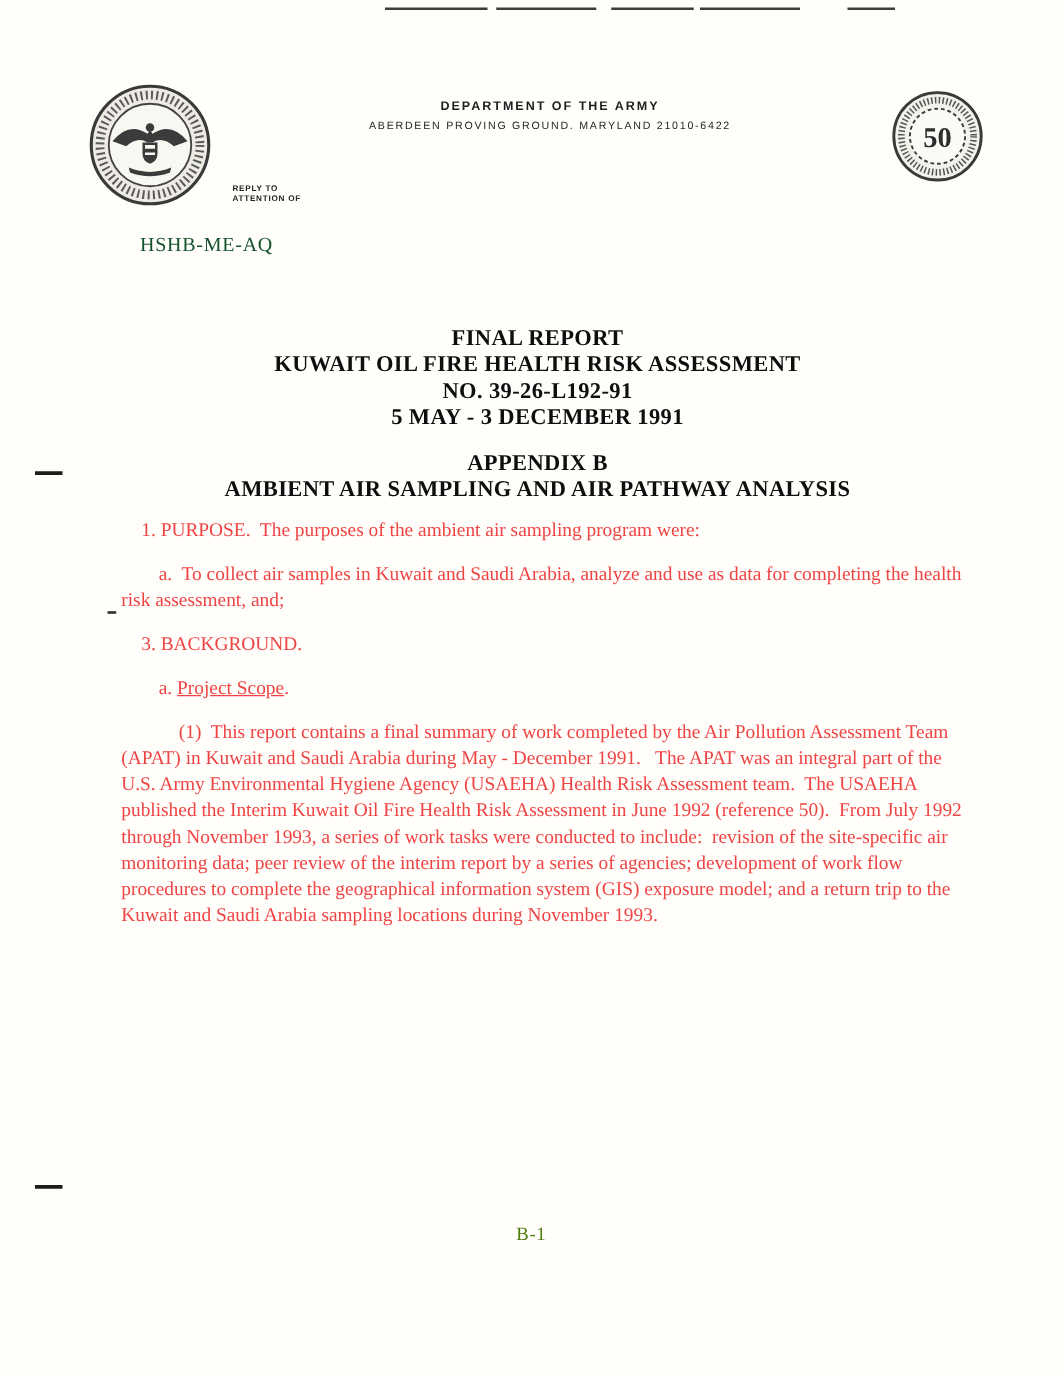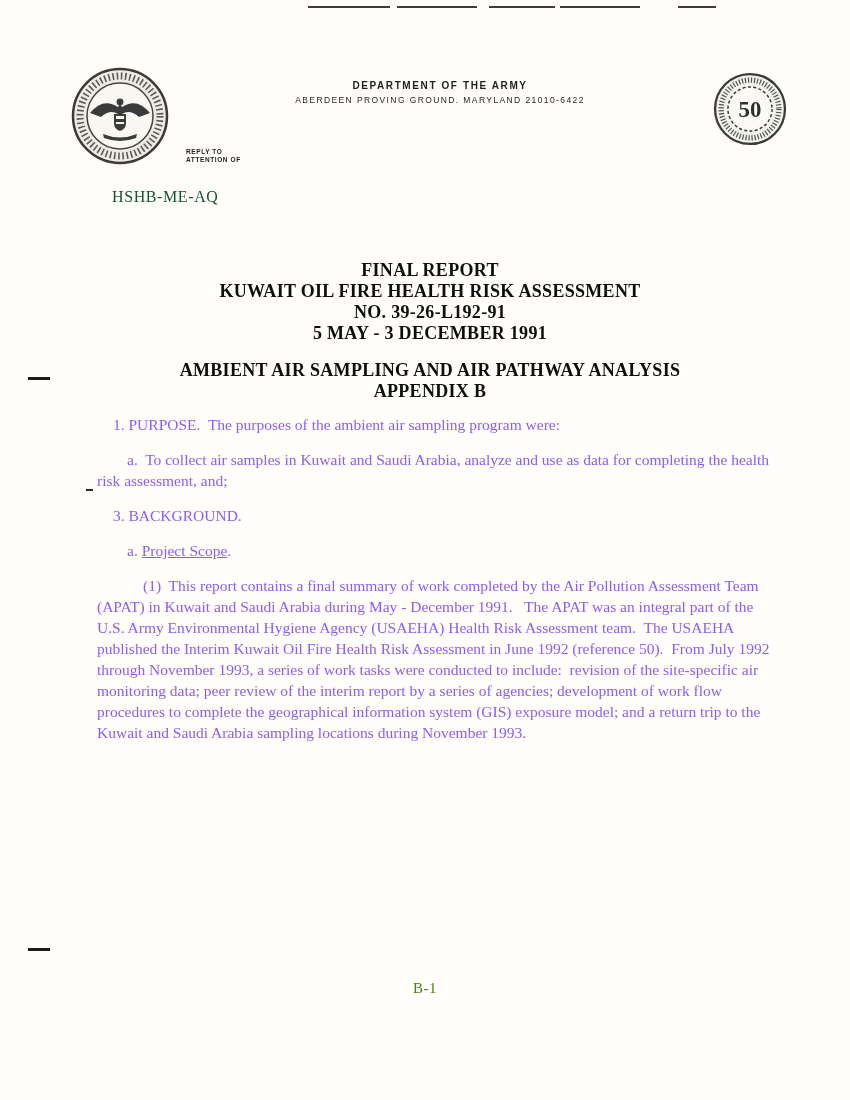--- a/index.html
+++ b/index.html
@@ -42,21 +42,21 @@
   .title-block{
     position:absolute;left:80px;top:244px;width:700px;
     text-align:center;font-weight:bold;font-size:18px;line-height:20px;color:#0e0e0e;margin-top:16px;
   }
   .title-block .tline{margin-bottom:1px;letter-spacing:.3px;}
   .title-gap{height:16px;}
 
   
   .body-text{
     position:absolute;left:97px;top:414px;width:682px;
-    font-size:15.5px;line-height:21px;color:#8b5cf6;
+    font-size:15.5px;line-height:21px;color:#ef4444;
   }
   .body-text p{margin:0 0 14px 0;white-space:pre-wrap;}
   .ind1{text-indent:16px;}
   .ind2{text-indent:30px;}
   .ind3{text-indent:46px;}
   .underlined{text-decoration:underline;}
 
   .page-number{
     position:absolute;left:0;top:980px;width:850px;text-align:center;
     font-size:15px;letter-spacing:.5px;color:#4d7c0f;
@@ -116,22 +116,22 @@
   </div>
 
   <div class="office-symbol">HSHB-ME-AQ</div>
 
   <div class="title-block">
     <div class="tline">FINAL REPORT</div>
     <div class="tline">KUWAIT OIL FIRE HEALTH RISK ASSESSMENT</div>
     <div class="tline">NO. 39-26-L192-91</div>
     <div class="tline">5 MAY - 3 DECEMBER 1991</div>
     <div class="title-gap"></div>
+    <div class="tline">APPENDIX B</div>
     <div class="tline">AMBIENT AIR SAMPLING AND AIR PATHWAY ANALYSIS</div>
-    <div class="tline">APPENDIX B</div>
   </div>
 
   <div class="body-text">
     <p class="ind1">1. PURPOSE.  The purposes of the ambient air sampling program were:</p>
     <p class="ind2">a.  To collect air samples in Kuwait and Saudi Arabia, analyze and use as data for completing the health risk assessment, and;</p>
     <p class="ind1">3. BACKGROUND.</p>
     <p class="ind2"><span>a. </span><span class="underlined">Project Scope</span><span>.</span></p>
     <p class="ind3">(1)  This report contains a final summary of work completed by the Air Pollution Assessment Team (APAT) in Kuwait and Saudi Arabia during May - December 1991.   The APAT was an integral part of the U.S. Army Environmental Hygiene Agency (USAEHA) Health Risk Assessment team.  The USAEHA published the Interim Kuwait Oil Fire Health Risk Assessment in June 1992 (reference 50).  From July 1992 through November 1993, a series of work tasks were conducted to include:  revision of the site-specific air monitoring data; peer review of the interim report by a series of agencies; development of work flow procedures to complete the geographical information system (GIS) exposure model; and a return trip to the Kuwait and Saudi Arabia sampling locations during November 1993.</p>
   </div>
 

